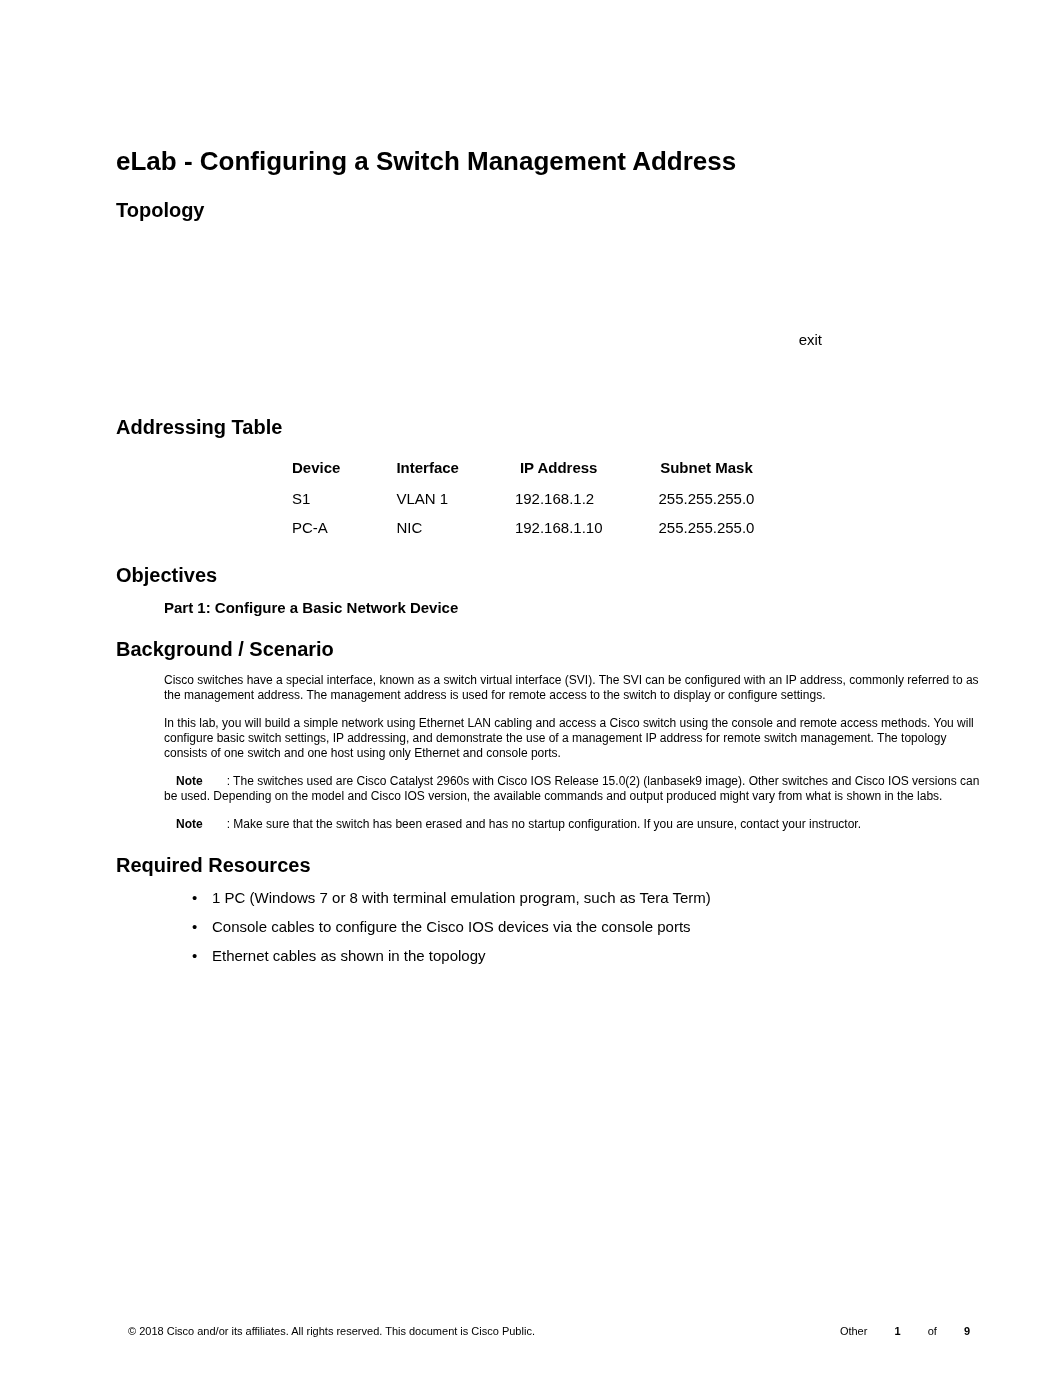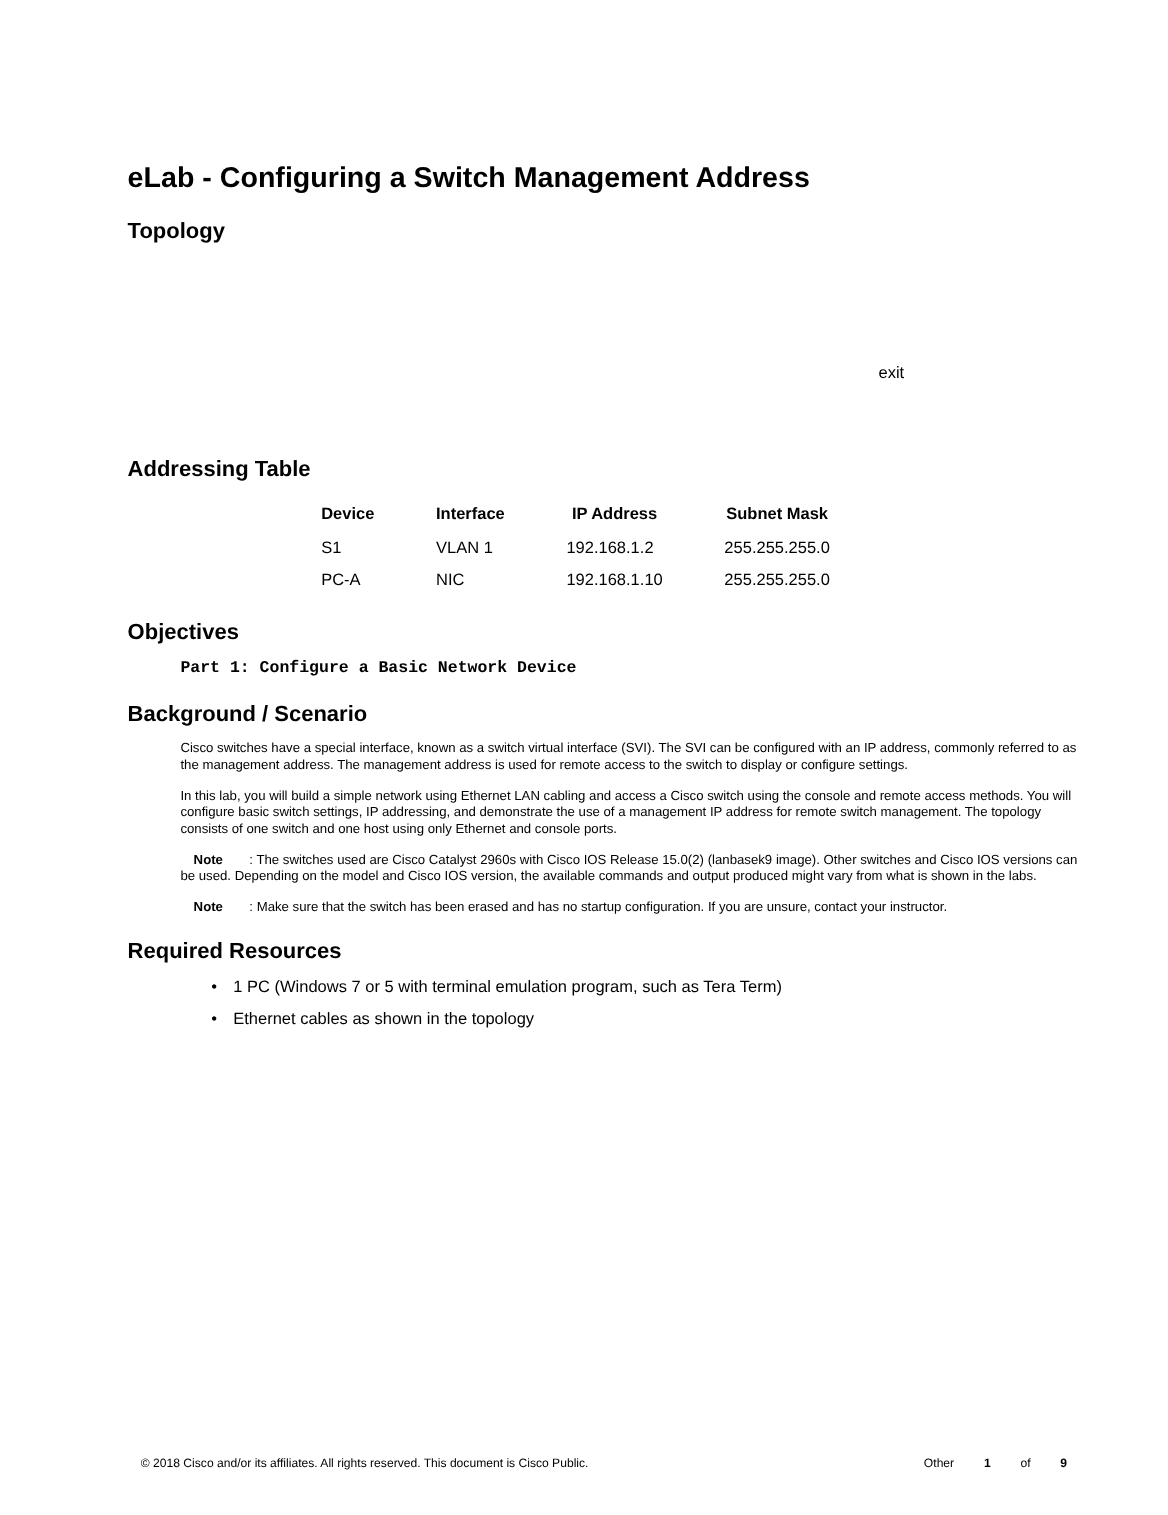--- a/index.html
+++ b/index.html
@@ -49,21 +49,20 @@
     padding: 8px 28px;
   }
   .addr-table td {
     font-size: 15px;
     padding: 6px 28px;
     text-align: left;
   }
   .objectives-block {
     padding-left: 36px;
     margin-top: 4px;
-    font-family: Liberation Mono, monospace;
   }
   .objectives-block p {
     font-size: 15px;
     font-weight: bold;
     margin-bottom: 6px;
   }
   .body-text {
     padding-left: 36px;
     padding-right: 2px;
     margin-top: 4px;
@@ -148,21 +147,22 @@
 <h2 class="section-heading">Background / Scenario</h2>
 <div class="body-text">
   <p>Cisco switches have a special interface, known as a switch virtual interface (SVI). The SVI can be configured with an IP address, commonly referred to as the management address. The management address is used for remote access to the switch to display or configure settings.</p>
   <p>In this lab, you will build a simple network using Ethernet LAN cabling and access a Cisco switch using the console and remote access methods. You will configure basic switch settings, IP addressing, and demonstrate the use of a management IP address for remote switch management. The topology consists of one switch and one host using only Ethernet and console ports.</p>
   <p><span class="bold">Note</span><span>: The switches used are Cisco Catalyst 2960s with Cisco IOS Release 15.0(2) (lanbasek9 image). Other switches and Cisco IOS versions can be used. Depending on the model and Cisco IOS version, the available commands and output produced might vary from what is shown in the labs.</span></p>
   <p><span class="bold">Note</span><span>: Make sure that the switch has been erased and has no startup configuration. If you are unsure, contact your instructor.</span></p>
 </div>
 
 <h2 class="section-heading">Required Resources</h2>
 <ul class="resources-list">
-  <li>1 PC (Windows 7 or 5 with terminal emulation program, such as Tera Term)</li>
+  <li>1 PC (Windows 7 or 8 with terminal emulation program, such as Tera Term)</li>
+  <li>Console cables to configure the Cisco IOS devices via the console ports</li>
   <li>Ethernet cables as shown in the topology</li>
 </ul>
 
 <div class="footer">
   <span>© 2018 Cisco and/or its affiliates. All rights reserved. This document is Cisco Public.</span>
   <span>
     <span>Other </span><span class="bold">1</span><span> of </span><span class="bold">9</span>
   </span>
 </div>
 

